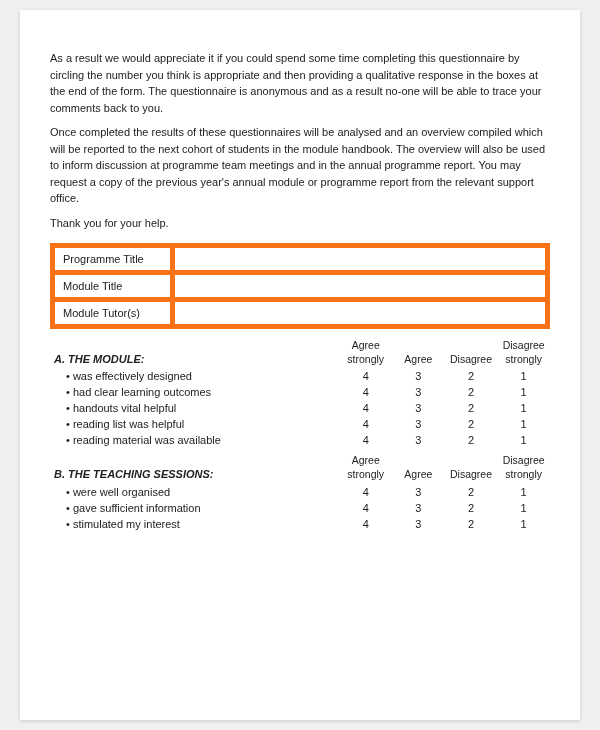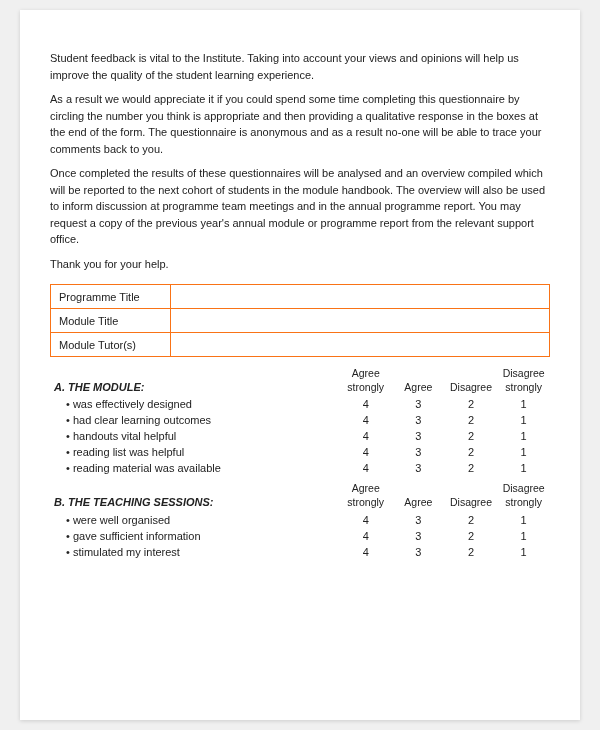--- a/index.html
+++ b/index.html
@@ -32,21 +32,21 @@
       margin-bottom: 8px;
       line-height: 1.5;
       font-size: 11px;
     }
     .fields-table {
       width: 100%;
       border-collapse: collapse;
       margin: 12px 0 8px 0;
     }
     .fields-table td {
-      border: 1px solid #f97316;
+      border: 5px solid #f97316;
       padding: 5px 8px;
       height: 24px;
     }
     .fields-table td.label-cell {
       width: 120px;
       font-size: 11px;
     }
     .fields-table td.value-cell {
       width: auto;
     }
@@ -87,21 +87,20 @@
     }
   </style>
 </head>
 <body>
 
 <div class="page">
 
   <div class="title"></div>
 
   <div id="intro-container">
-      <p class="intro-para">Student feedback is vital to the Institute. Taking into account your views and opinions will help us improve the quality of the student learning experience.</p>
       <p class="intro-para">As a result we would appreciate it if you could spend some time completing this questionnaire by circling the number you think is appropriate and then providing a qualitative response in the boxes at the end of the form. The questionnaire is anonymous and as a result no-one will be able to trace your comments back to you.</p>
       <p class="intro-para">Once completed the results of these questionnaires will be analysed and an overview compiled which will be reported to the next cohort of students in the module handbook.  The overview will also be used to inform discussion at programme team meetings and in the annual programme report. You may request a copy of the previous year's annual module or programme report from the relevant support office.</p>
       <p class="intro-para">Thank you for your help.</p>
     </div>
 
   <table class="fields-table">
     <tbody id="fields-tbody">
         <tr>
           <td class="label-cell">Programme Title</td>
           <td class="value-cell"></td>

